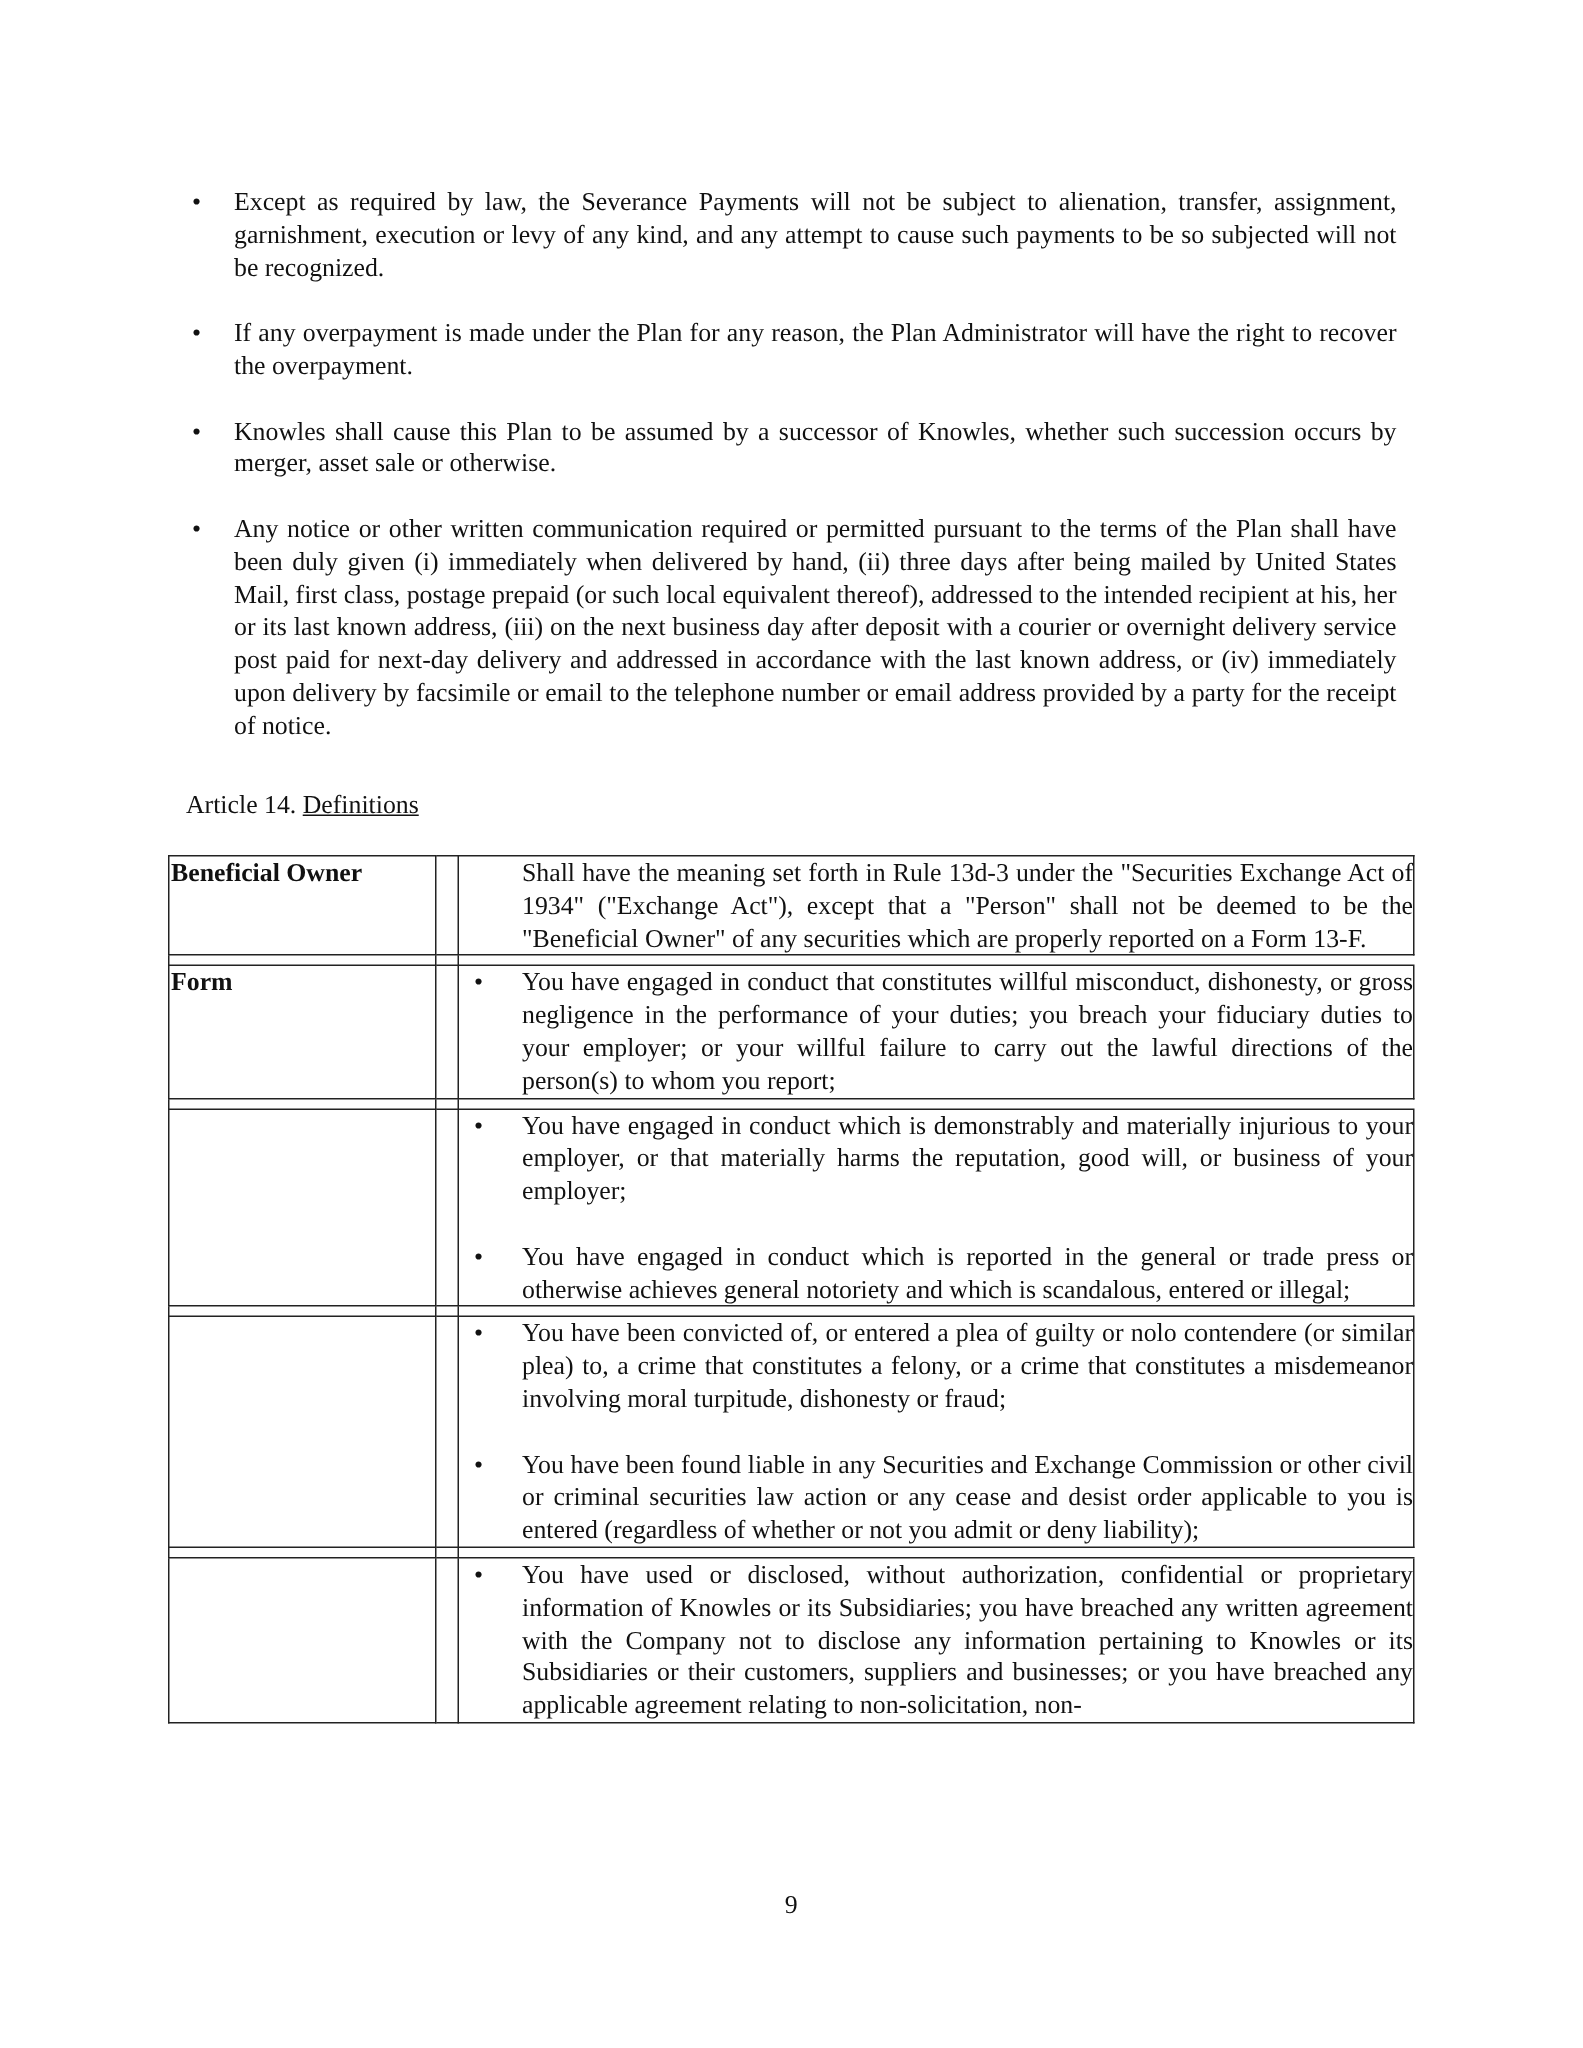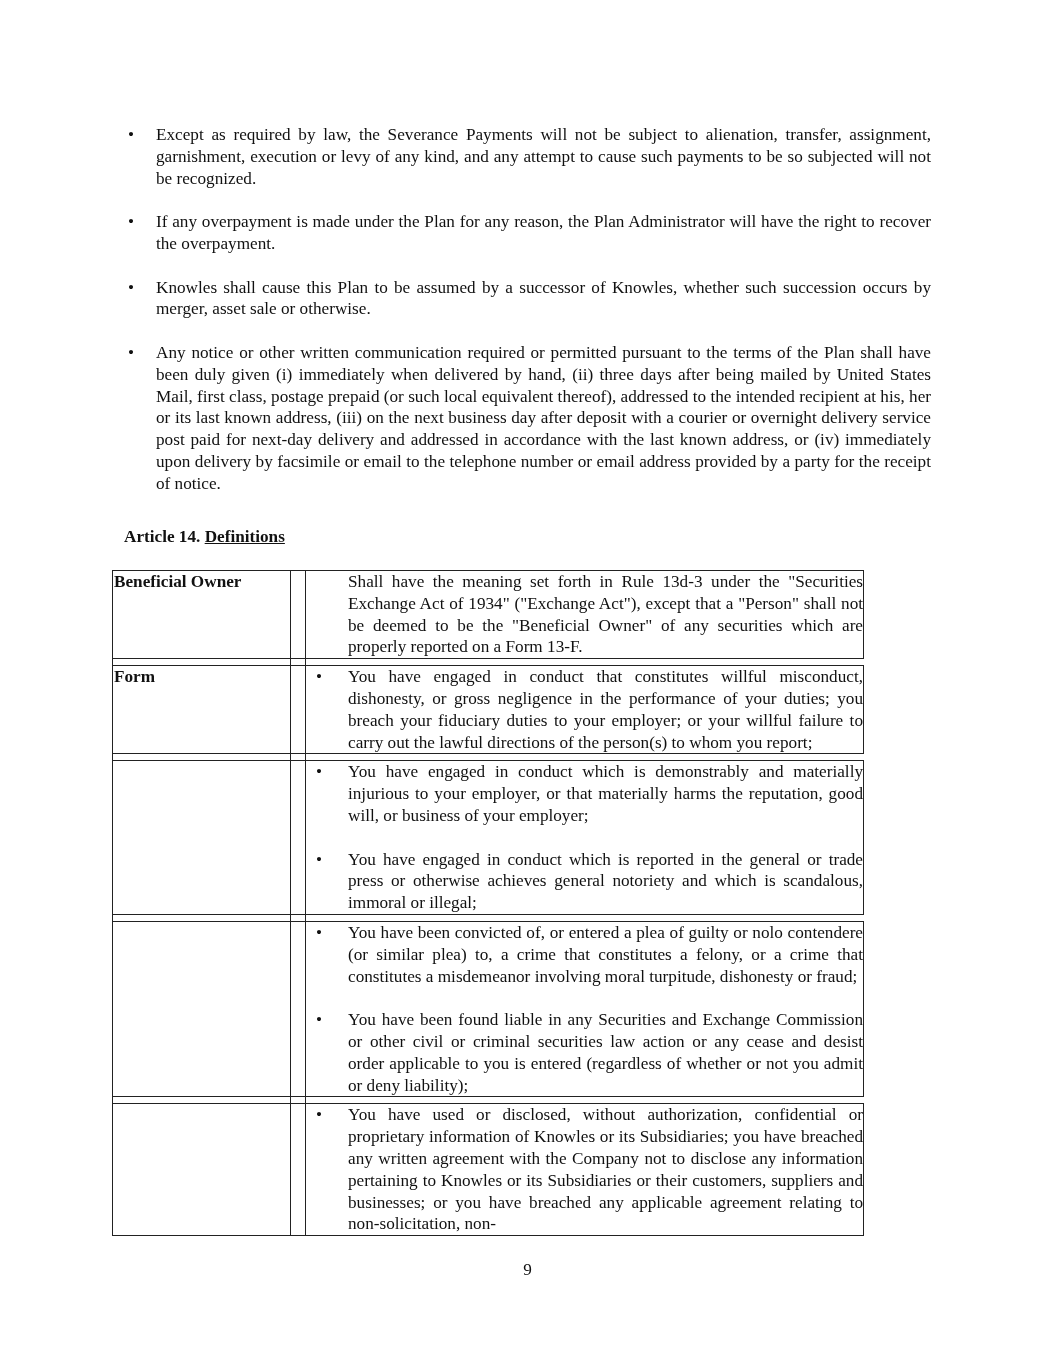--- a/index.html
+++ b/index.html
@@ -4,24 +4,24 @@
   <style>
     html, body { margin: 0; padding: 0; background: #ffffff; }
     body {
       width: 1055px; height: 1365px; position: relative; overflow: hidden;
       font-family: "Liberation Serif", "DejaVu Serif", serif;
       color: #111; font-size: 17.2px; line-height: 21.8px;
     }
     .bullets { position: absolute; left: 128px; top: 124px; width: 803px; margin: 0; padding: 0; list-style: none; }
     .bullets li { position: relative; padding-left: 28px; text-align: justify; margin-bottom: 21.8px; }
     .bullets li .dot { position: absolute; left: 0; top: 0; width: 20px; }
-    .heading { position: absolute; left: 124px; top: 526px; font-weight: bold; }
+    .heading { position: absolute; left: 124px; top: 526px; font-weight: normal; }
     .heading .u { text-decoration: underline; }
     table.defs {
-      position: absolute; left: 112px; top: 570px; width: 752px;
+      position: absolute; left: 112px; top: 570px; width: 831px;
       border-collapse: collapse; table-layout: fixed;
     }
     table.defs td { border: 1px solid #222; vertical-align: top; padding: 0; }
     td.c-term { width: 176px; font-weight: bold; padding-left: 1px !important; }
     td.c-gap { width: 14px; }
     td.c-body { text-align: justify; }
     tr.spacer td { height: 6px; border-top: 1px solid #222; border-bottom: 1px solid #222; }
     tr.spacer td.c-body { border-right: none; }
     .body-plain { padding: 0 0 0 42px; font-family: Liberation Serif, serif; }
     .bitem { position: relative; padding-left: 42px; }
@@ -71,21 +71,21 @@
         <td></td>
         <td class="c-body"></td>
       </tr>
 
   <tr>
     <td class="c-term"></td>
     <td class="c-gap"></td>
     <td class="c-body">
       <div class="bitem"><span class="dot">•</span><span>You have engaged in conduct which is demonstrably and materially injurious to your employer, or that materially harms the reputation, good will, or business of your employer;</span></div>
       <div class="para-gap"></div>
-      <div class="bitem"><span class="dot">•</span><span>You have engaged in conduct which is reported in the general or trade press or otherwise achieves general notoriety and which is scandalous, immoral or illegal;</span></div>
+      <div class="bitem"><span class="dot">•</span><span>You have engaged in conduct which is reported in the general or trade press or otherwise achieves general notoriety and which is scandalous, entered or illegal;</span></div>
     </td>
   </tr>
   <tr class="spacer">
         <td></td>
         <td></td>
         <td class="c-body"></td>
       </tr>
 
   <tr>
     <td class="c-term"></td>

